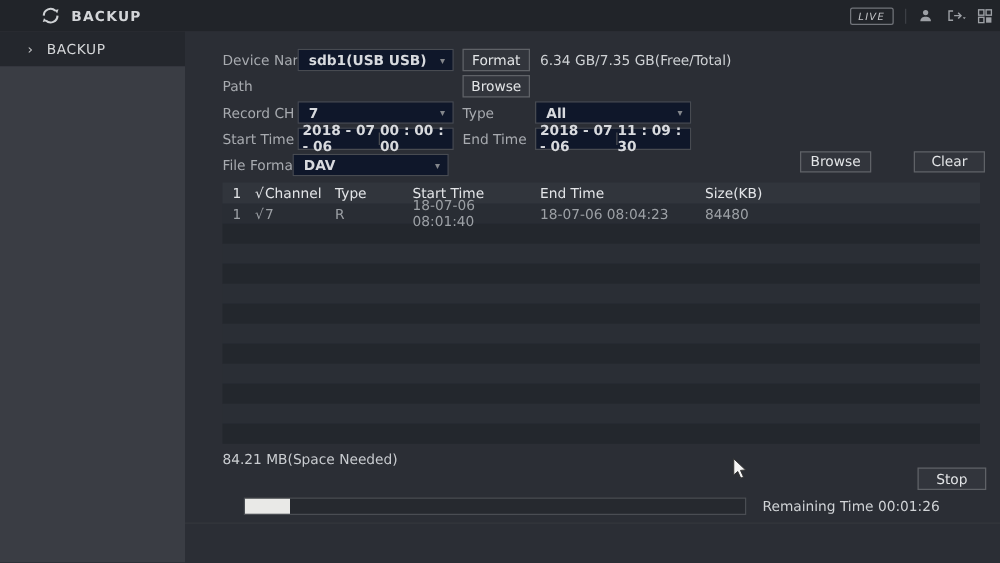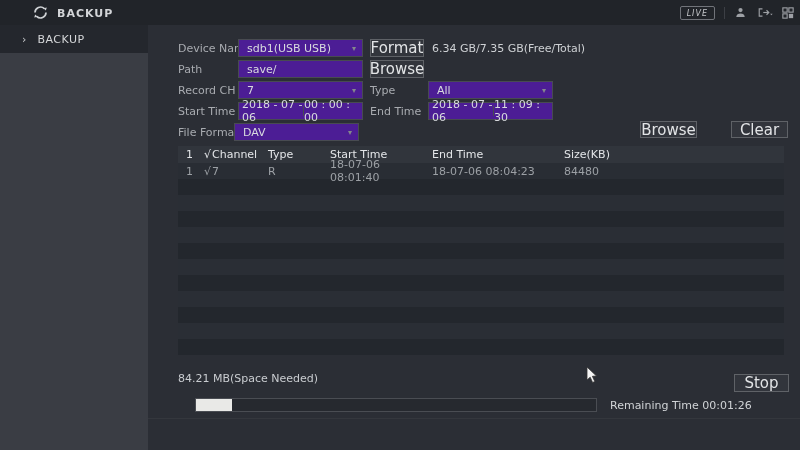--- a/index.html
+++ b/index.html
@@ -19,25 +19,25 @@
   
   .sidebar { position:absolute; left:0; top:25px; width:148px; height:425px; background:#3a3d44; }
   .side-item { height:28px; display:flex; align-items:center; padding-left:22px; color:#d5d7d9; cursor:pointer; }
   .side-item.active { background:#24272d; }
   .side-item .chev { font-size:11px; color:#c8cacc; margin-right:11px; }
   .side-item .slabel { font-size:11px; letter-spacing:0.5px; }
 
   
   .content { position:absolute; left:148px; top:25px; width:652px; height:425px; background:#2b2e35; }
   .flabel { position:absolute; color:#a8abb0; font-size:11px; }
-  .fbox { position:absolute; height:18px; border:1px solid #484b51; background:#4c1d95; color:#d8dade; display:flex; align-items:center; font-size:11px; }
+  .fbox { position:absolute; height:18px; border:1px solid #484b51; background:#0f172a; color:#d8dade; display:flex; align-items:center; font-size:11px;font-weight:bold; }
   .select { justify-content:space-between; padding:0 6px 0 8px; cursor:pointer; }
   .select .caret { color:#84878c; font-size:8px; }
   .input { padding:0 8px; cursor:text; }
-  .btn { position:absolute; height:18px; background:#32353c; border:1px solid #5f6267; color:#e2e4e6; display:flex; align-items:center; justify-content:center; font-size:15px; cursor:pointer; }
+  .btn { position:absolute; height:18px; background:#32353c; border:1px solid #5f6267; color:#e2e4e6; display:flex; align-items:center; justify-content:center; font-size:11px; cursor:pointer; }
   .cap-text { position:absolute; color:#ced1d4; font-size:11px; }
   .dt { padding:3px; cursor:text; }
   .dt .seg { display:flex; align-items:center; justify-content:center; height:100%; }
   .dt .seg1 { width:62px; border-right:1px solid #484b51; }
   .dt .seg2 { flex:1; }
 
   
   .table { position:absolute; left:30px; top:121px; width:606px; }
   .trow { display:flex; align-items:center; height:16px; font-size:11px; color:#9ca0a5; }
   .trow.thead { height:17px; background:#31353c; color:#e3e5e8; }
@@ -46,21 +46,21 @@
   .trow.empty.light { background:#2a2e35; }
   .c0 { width:26px; padding-left:8px; }
   .c1 { width:64px; display:flex; align-items:center; }
   .c2 { width:62px; }
   .c3 { width:102px; }
   .c4 { width:105px; }
   .c5 { flex:1;margin-left:27px; }
   .chk { font-style:normal; margin-right:1px; cursor:pointer; }
 
   
-  .space-text { position:absolute; left:30px; top:347px; color:#c9ccd0; }
+  .space-text { position:absolute; left:30px; top:336px; color:#c9ccd0; }
   .stop-btn { left:586px; top:349px; width:55px; height:18px; }
   .progress { position:absolute; left:47px; top:373px; width:402px; height:14px; border:1px solid #4a4d53; background:#26292f; }
   .progress-fill { height:100%; background:#e9e9e7; }
   .remaining { position:absolute; left:462px; top:374px; color:#d0d3d6; }
   .sep { position:absolute; left:0px; top:393px; width:652px; height:1px; background:#34373d; }
 
   .cursor { position:absolute; left:586px; top:366px; width:12px; height:18px; }
 </style>
 </head>
 <body>
@@ -116,21 +116,20 @@
 
     <span class="flabel" style="left:30px; top:17px;">Device Name</span>
     <div class="fbox select" style="left:90px; top:14px; width:125px;">
       <span>sdb1(USB USB)</span>
       <span class="caret">▾</span>
     </div>
     <div class="btn" style="left:222px; top:14px; width:54px;">Format</div>
     <span class="cap-text" style="left:284px; top:17px;">6.34 GB/7.35 GB(Free/Total)</span>
 
     <span class="flabel" style="left:30px; top:38px;">Path</span>
-    <div class="fbox input" style="left:90px; top:35px; width:125px;">save/</div>
     <div class="btn" style="left:222px; top:35px; width:54px;">Browse</div>
 
     <span class="flabel" style="left:30px; top:59px;">Record CH</span>
     <div class="fbox select" style="left:90px; top:56px; width:125px;">
       <span>7</span>
       <span class="caret">▾</span>
     </div>
     <span class="flabel" style="left:222px; top:59px;">Type</span>
     <div class="fbox select" style="left:280px; top:56px; width:125px;">
       <span>All</span>

